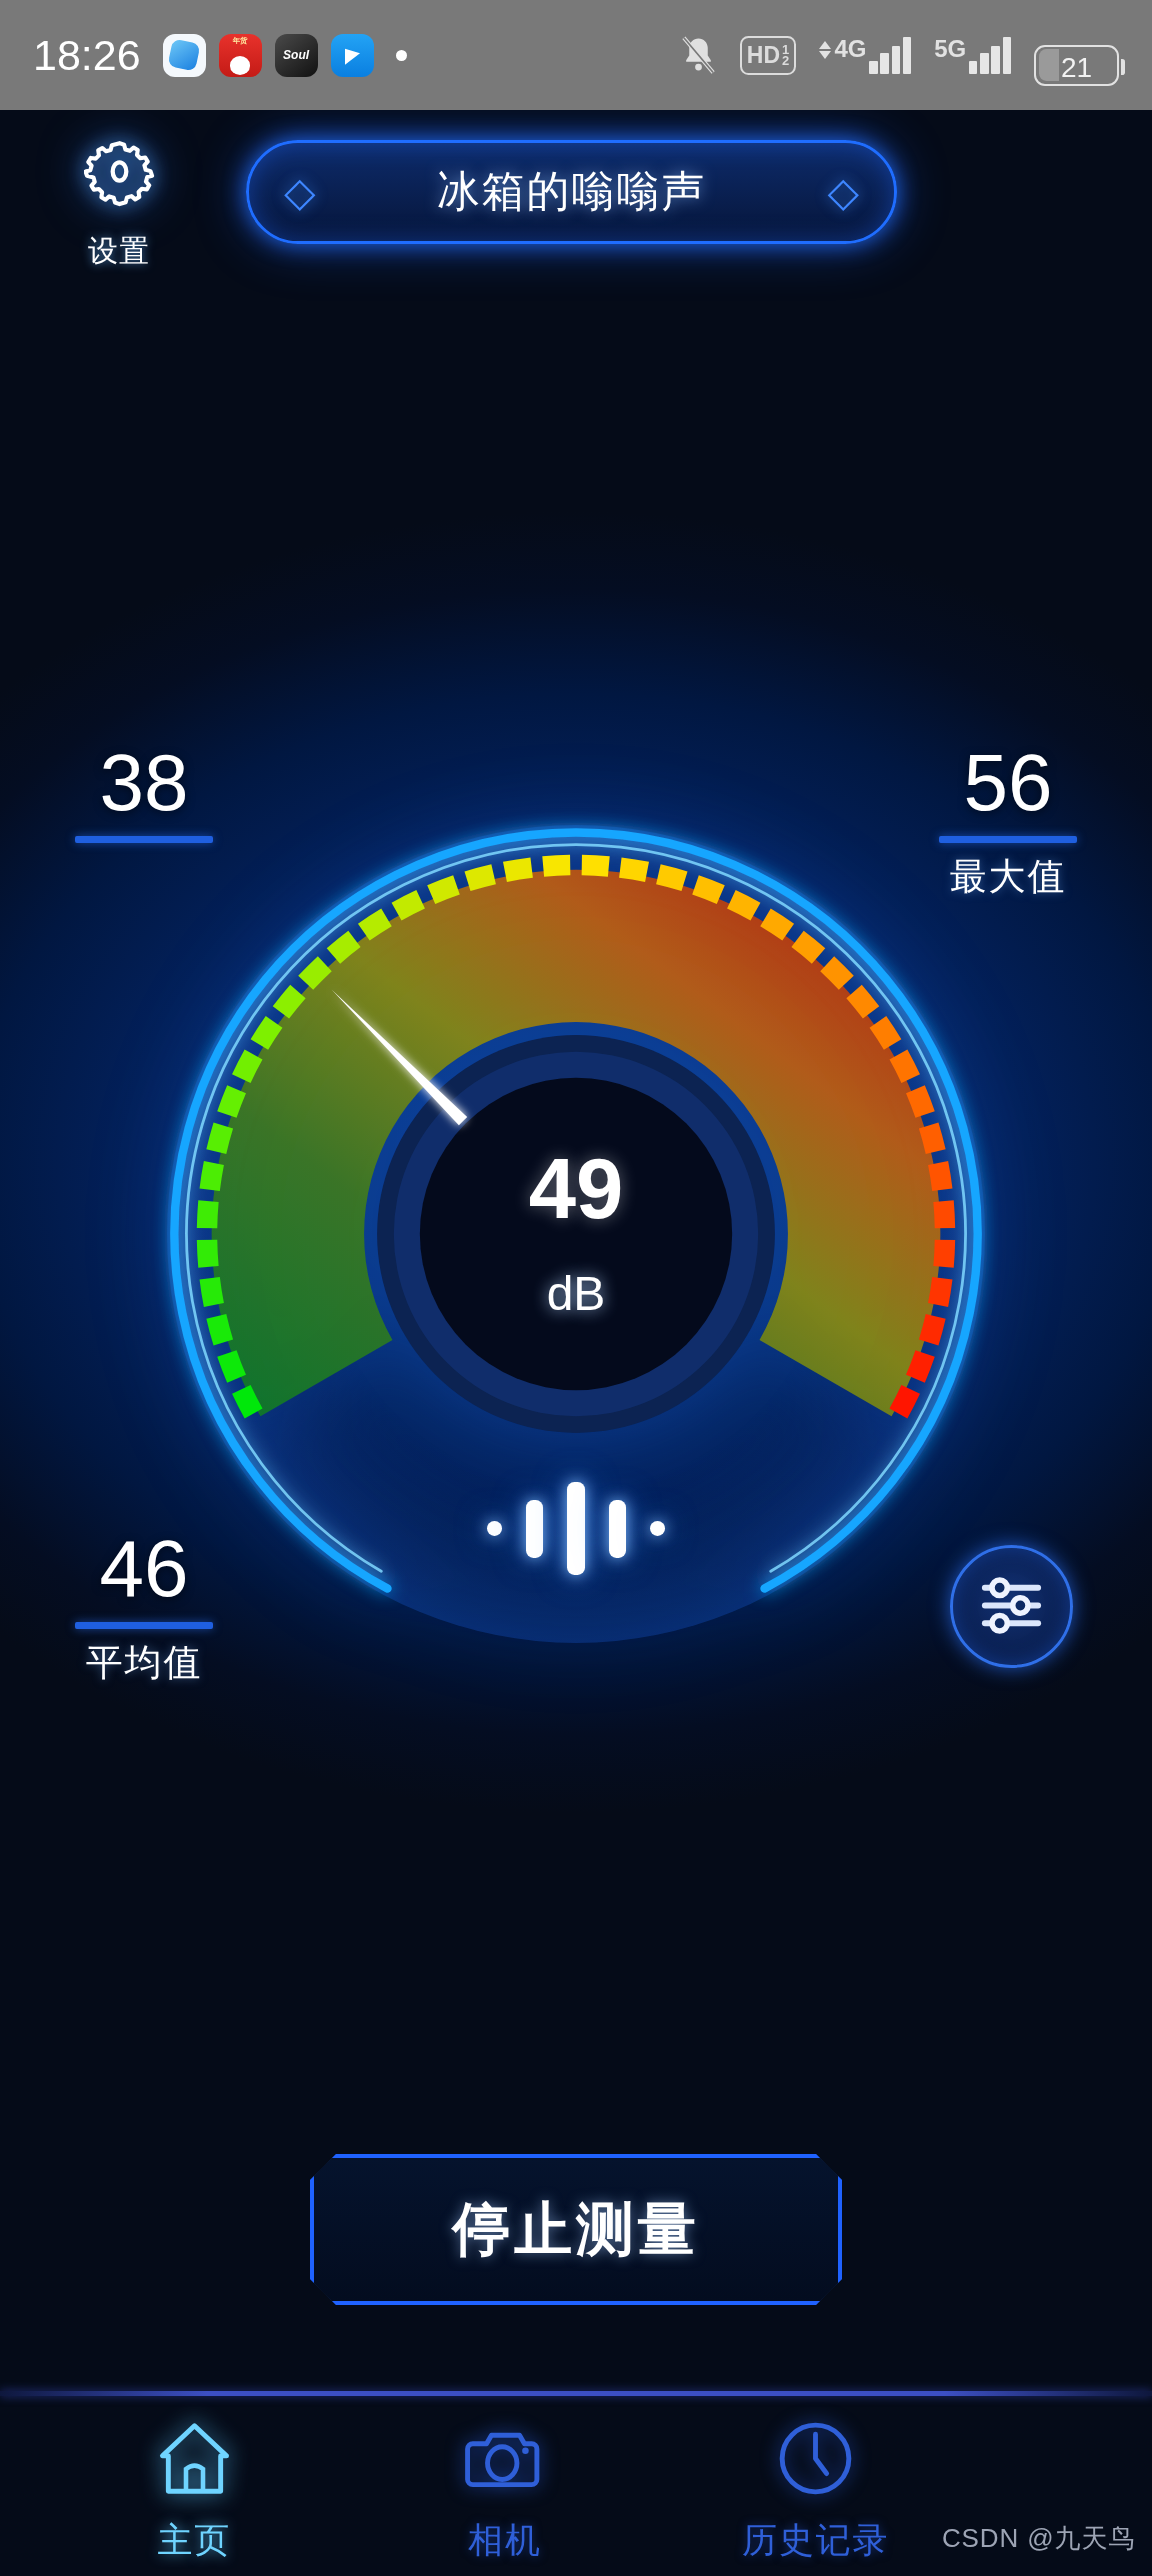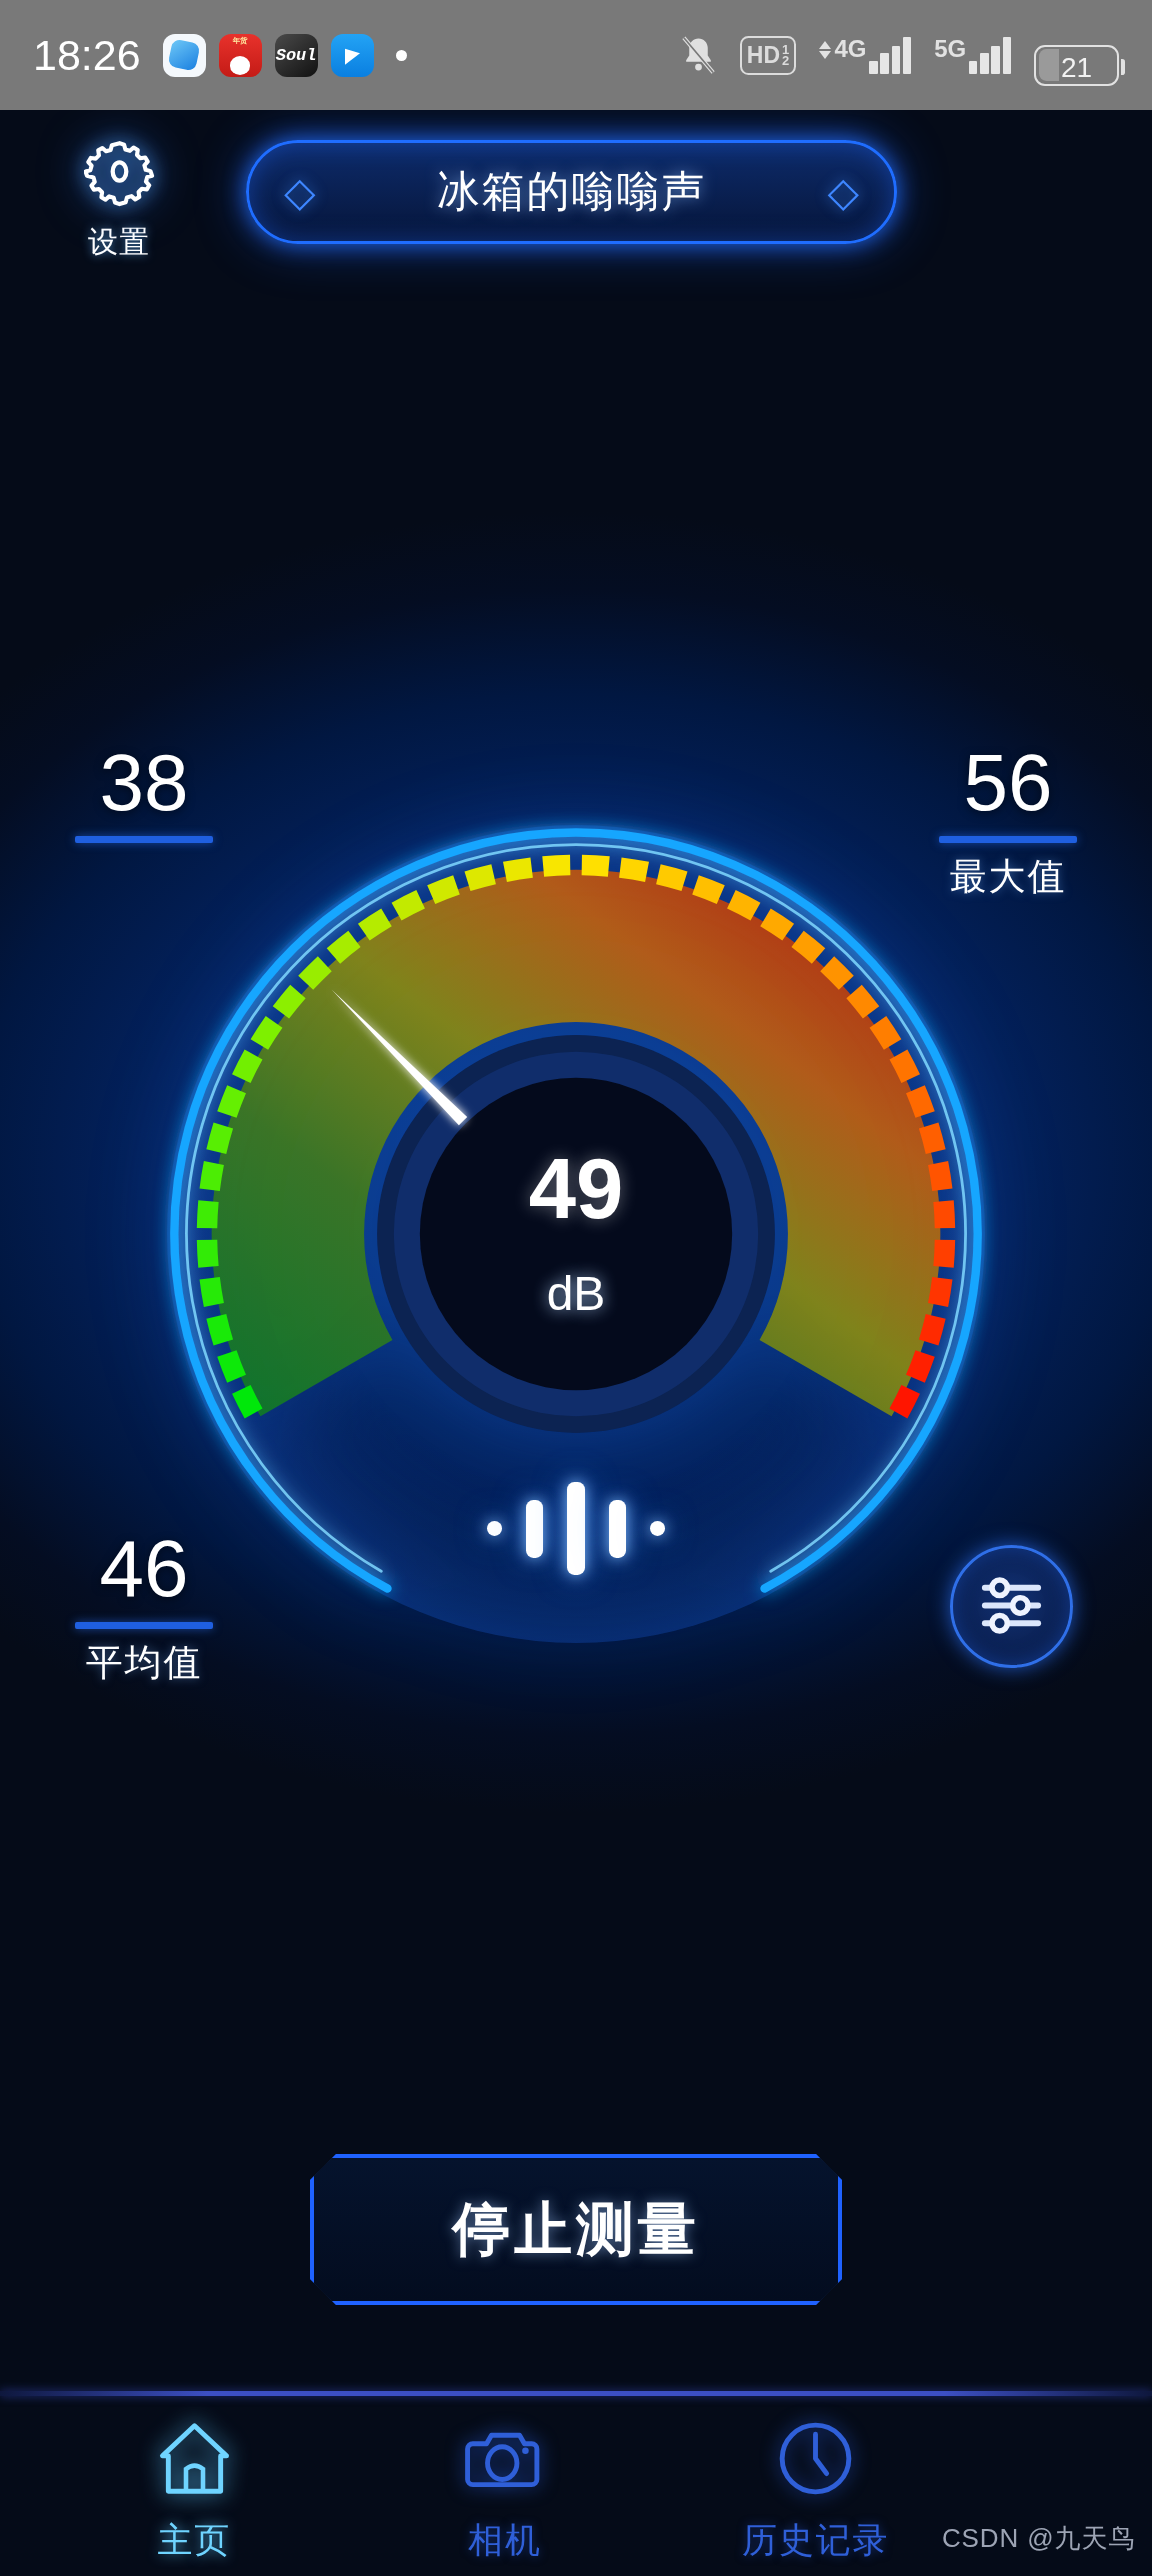--- a/index.html
+++ b/index.html
@@ -43,21 +43,21 @@
     content:""; position:absolute; width:28px; height:28px; border-radius:8.4px;
     background:linear-gradient(135deg,#6ec8f7,#1a7fe0);
     transform:rotate(12deg);
   }
   .app-red { background:linear-gradient(180deg,#e8322c,#c41b16); font-size:8.4px; }
   .app-red .puppy{
     position:absolute; bottom:1.9px; width:20.4px; height:18.6px; border-radius:50%;
     background:#fff;
   }
   .app-red .txt{ position:absolute; top:2.8px; font-size:7.4px; color:#ffe9a0; }
-  .app-dark { background:linear-gradient(140deg,#4a4a4a,#111); font-size:17px; font-style:italic;font-family:Liberation Mono, monospace; }
+  .app-dark { background:linear-gradient(140deg,#4a4a4a,#111); font-size:12px; font-style:italic; }
   .app-sky { background:linear-gradient(180deg,#23a3f5,#0a7fe0); }
   .app-sky::after{
     content:""; position:absolute; width:0;height:0;
     border-left:15px solid #fff; border-top:8.4px solid transparent; border-bottom:8.4px solid transparent;
     transform:skewY(-14deg);
   }
   .sb-dot { width:11px; height:11px; border-radius:50%; background:#fff; margin-left:9.3px; }
 
   .sb-right { margin-left:auto; display:flex; align-items:center; gap:23px; }
   .icon-mute { width:37px; height:41px; position:relative; }
@@ -89,21 +89,21 @@
     background:#9a9a9a; border-radius:7.4px 0 0 7.4px;
   }
   .battery .lvl{ position:relative; color:#f2f2f2; font-size:28px; font-weight:400; }
 
   
   #header {
     position:absolute; top:110px; left:0; width:1152px; height:195px;
   }
   #settings-btn {
     position:absolute; left:54px; top:26px;
-    width:130px; display:flex; flex-direction:column; align-items:center; gap:12px;
+    width:130px; display:flex; flex-direction:column; align-items:center; gap:21px;
     cursor:pointer;
   }
   #settings-btn .gicon {
     filter:drop-shadow(0 0 9.3px rgba(90,170,255,.95)) drop-shadow(0 0 20.4px rgba(40,120,255,.6));
   }
   #settings-btn .glabel {
     color:#ffffff; font-size:30px; letter-spacing:0.9px;
     text-shadow:0 0 9.3px rgba(100,180,255,.8);
   }
 

